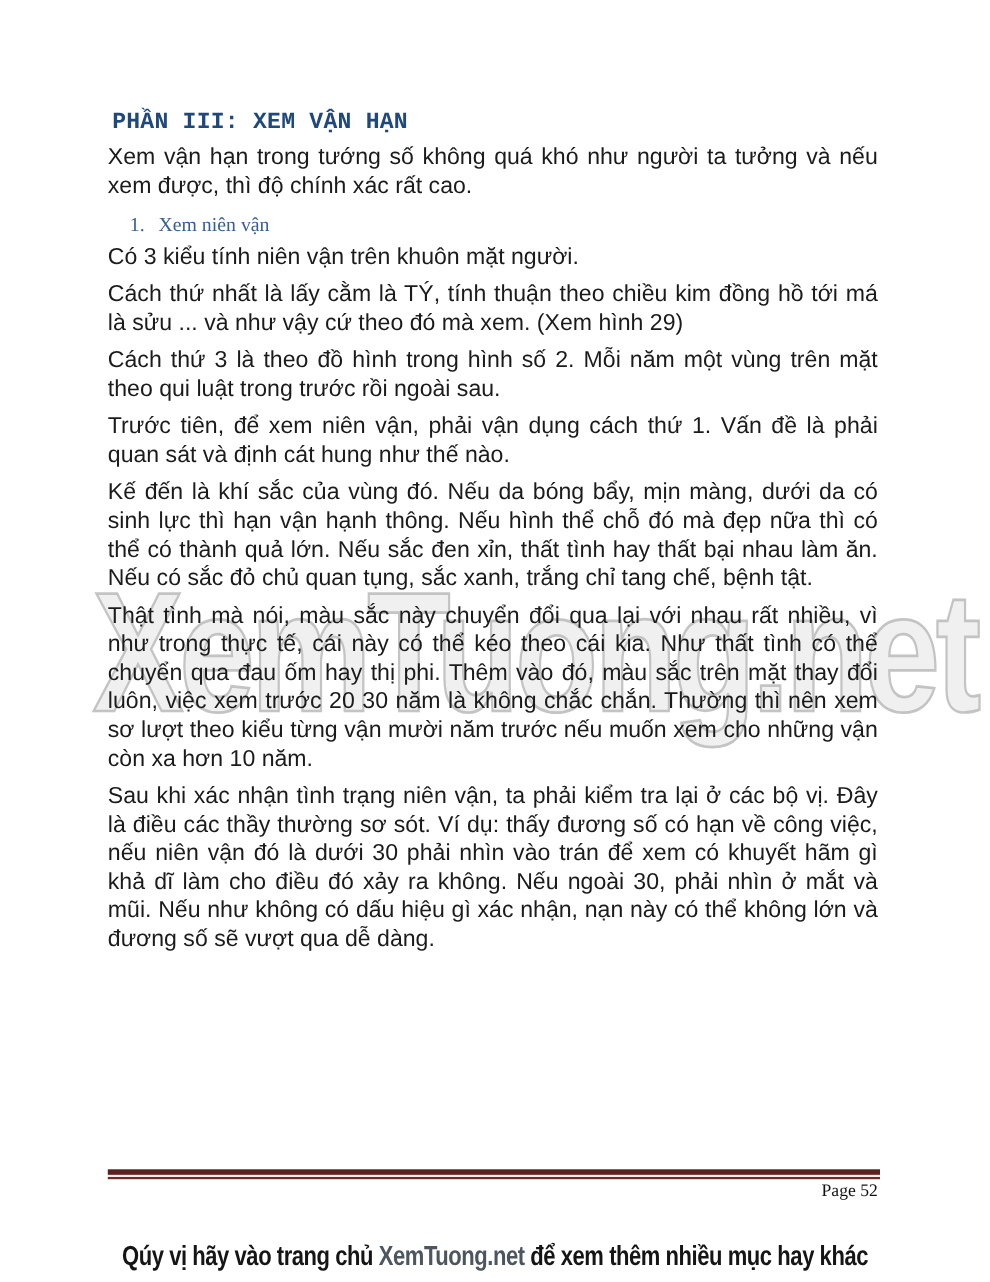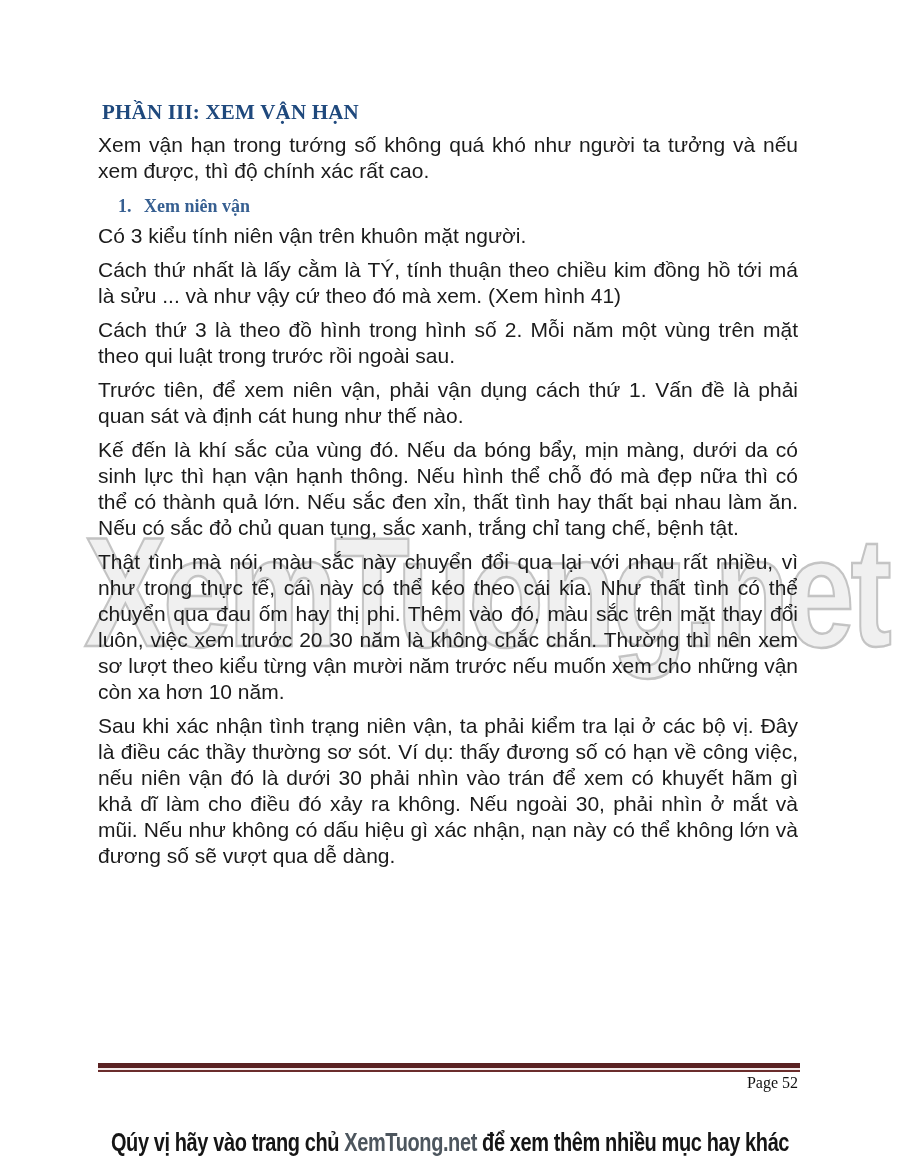--- a/index.html
+++ b/index.html
@@ -31,38 +31,38 @@
   }
 
   .content {
     position: absolute;
     left: 98px; top: 100px;
     width: 700px;
     z-index: 2;
   }
 
   .doc-title {
-    font-family: Liberation Serif, serif;
+    font-family: Liberation Mono, monospace;
     font-weight: bold;
     font-size: 21px;
     color: #1f497d;
     margin: 0 0 7px 4px;
     letter-spacing: 0.2px;
   }
 
   p.body-par {
     font-size: 21px;
     line-height: 26px;
     text-align: justify;
     margin: 0 0 8px 0;
   }
 
   .h2-row {
     font-family: "Liberation Serif", serif;
-    font-weight: bold;
+    font-weight: normal;
     font-size: 18px;
     color: #365f91;
     margin: 12px 0 6px 20px;
   }
   .h2-num { display: inline-block; min-width: 26px; }
 
   .footer-rule {
     position: absolute;
     left: 98px; top: 1063px;
     width: 702px;
@@ -106,21 +106,21 @@
 <div class="content">
   <h1 class="doc-title">PHẦN III: XEM VẬN HẠN</h1>
 
   <p class="body-par">Xem vận hạn trong tướng số không quá khó như người ta tưởng và nếu xem được, thì độ chính xác rất cao.</p>
 
   <div class="h2-row">
     <span class="h2-num">1.</span><span>Xem niên vận</span>
   </div>
 
   <p class="body-par">Có 3 kiểu tính niên vận trên khuôn mặt người.</p>
-  <p class="body-par">Cách thứ nhất là lấy cằm là TÝ, tính thuận theo chiều kim đồng hồ tới má là sửu ... và như vậy cứ theo đó mà xem. (Xem hình 41)</p>
+  <p class="body-par">Cách thứ nhất là lấy cằm là TÝ, tính thuận theo chiều kim đồng hồ tới má là sửu ... và như vậy cứ theo đó mà xem. (Xem hình 29)</p>
   <p class="body-par">Cách thứ 3 là theo đồ hình trong hình số 2. Mỗi năm một vùng trên mặt theo qui luật trong trước rồi ngoài sau.</p>
   <p class="body-par">Trước tiên, để xem niên vận, phải vận dụng cách thứ 1. Vấn đề là phải quan sát và định cát hung như thế nào.</p>
   <p class="body-par">Kế đến là khí sắc của vùng đó. Nếu da bóng bẩy, mịn màng, dưới da có sinh lực thì hạn vận hạnh thông. Nếu hình thể chỗ đó mà đẹp nữa thì có thể có thành quả lớn. Nếu sắc đen xỉn, thất tình hay thất bại nhau làm ăn. Nếu có sắc đỏ chủ quan tụng, sắc xanh, trắng chỉ tang chế, bệnh tật.</p>
   <p class="body-par">Thật tình mà nói, màu sắc này chuyển đổi qua lại với nhau rất nhiều, vì như trong thực tế, cái này có thể kéo theo cái kia. Như thất tình có thể chuyển qua đau ốm hay thị phi. Thêm vào đó, màu sắc trên mặt thay đổi luôn, việc xem trước 20 30 năm là không chắc chắn. Thường thì nên xem sơ lượt theo kiểu từng vận mười năm trước nếu muốn xem cho những vận còn xa hơn 10 năm.</p>
   <p class="body-par">Sau khi xác nhận tình trạng niên vận, ta phải kiểm tra lại ở các bộ vị. Đây là điều các thầy thường sơ sót. Ví dụ: thấy đương số có hạn về công việc, nếu niên vận đó là dưới 30 phải nhìn vào trán để xem có khuyết hãm gì khả dĩ làm cho điều đó xảy ra không. Nếu ngoài 30, phải nhìn ở mắt và mũi. Nếu như không có dấu hiệu gì xác nhận, nạn này có thể không lớn và đương số sẽ vượt qua dễ dàng.</p>
 </div>
 
 <div class="footer-rule"></div>
 
 <div class="page-label">Page 52</div>

